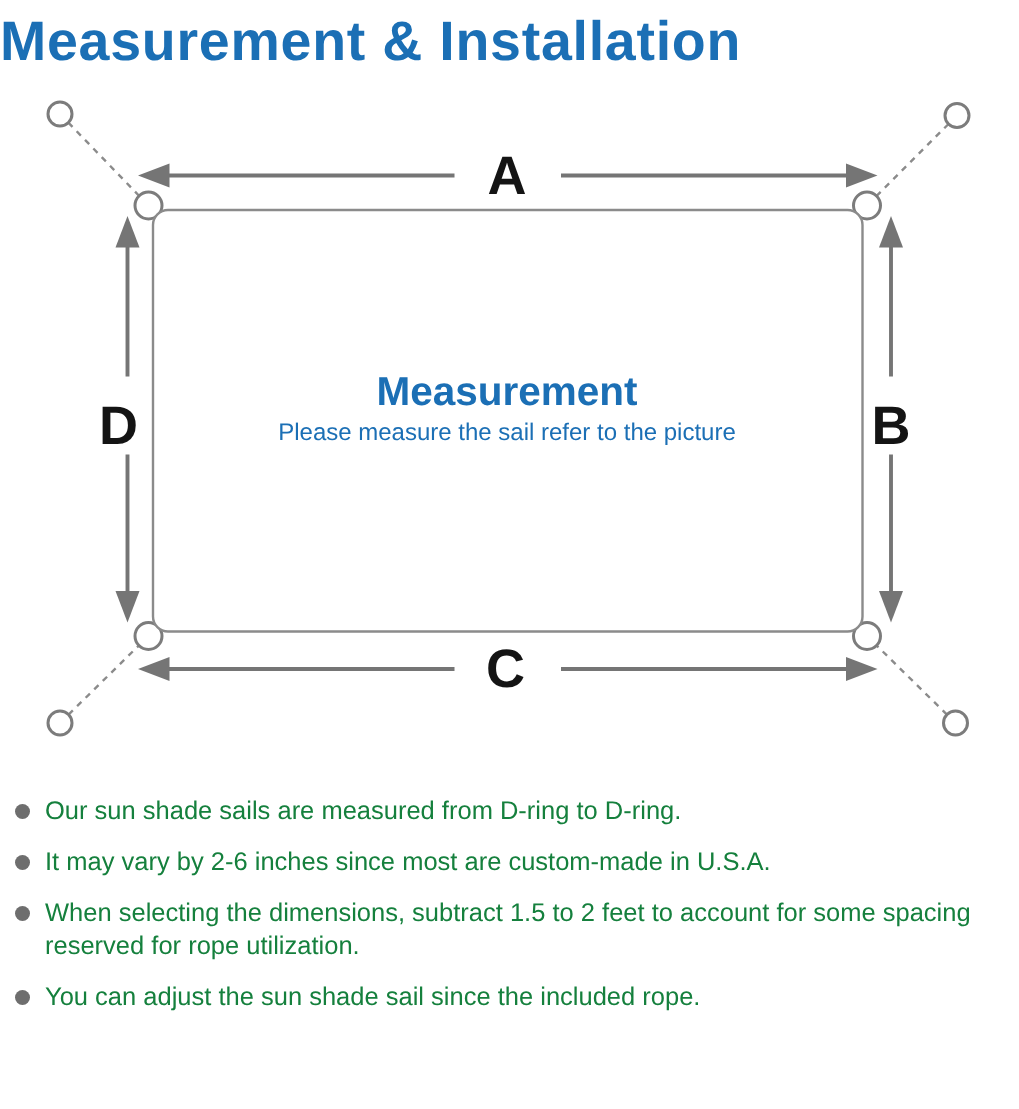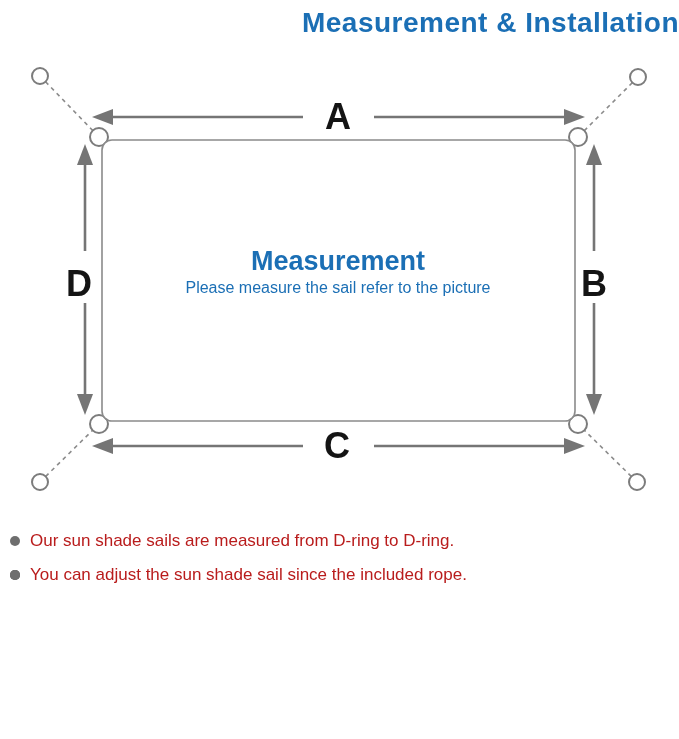--- a/index.html
+++ b/index.html
@@ -1,22 +1,22 @@
 <!DOCTYPE html>
 <html><head>
 <meta charset="utf-8">
 <style>
   * { margin: 0; padding: 0; box-sizing: border-box; }
   html, body { width: 679px; height: 739px; background: #ffffff; overflow: hidden; }
   body { font-family: "Liberation Sans", sans-serif; position: relative; }
 
   .page-title {
     margin-top: 7px;
-    text-align: right;
-    font-size: 28px;
+    text-align: left;
+    font-size: 37px;
     font-weight: bold;
     color: #1b6fb5;
     letter-spacing: 0.5px;
   }
 
   .diagram-wrap {
     position: absolute;
     left: 0;
     top: 48px;
     width: 679px;
@@ -31,21 +31,21 @@
     width: 679px;
     list-style: none;
     padding: 0 6px 0 8px;
   }
   .note {
     position: relative;
     padding-left: 22px;
     margin-bottom: 12px;
     font-size: 17px;
     line-height: 22px;
-    color: #b91c1c;
+    color: #15803d;
   }
   .dot {
     position: absolute;
     left: 2px;
     top: 6px;
     width: 10px;
     height: 10px;
     border-radius: 50%;
     background: #6e6e6e;
   }
@@ -117,21 +117,23 @@
   </svg>
 </div>
 
 <ul class="notes">
   <li class="note">
     <span class="dot"></span>
     <span>Our sun shade sails are measured from D-ring to D-ring.</span>
   </li>
   <li class="note">
     <span class="dot"></span>
+    <span>It may vary by 2-6 inches since most are custom-made in U.S.A.</span>
   </li>
   <li class="note">
     <span class="dot"></span>
+    <span>When selecting the dimensions, subtract 1.5 to 2 feet to account for some spacing reserved for rope utilization.</span>
   </li>
   <li class="note">
     <span class="dot"></span>
     <span>You can adjust the sun shade sail since the included rope.</span>
   </li>
 </ul>
 
 </body></html>

